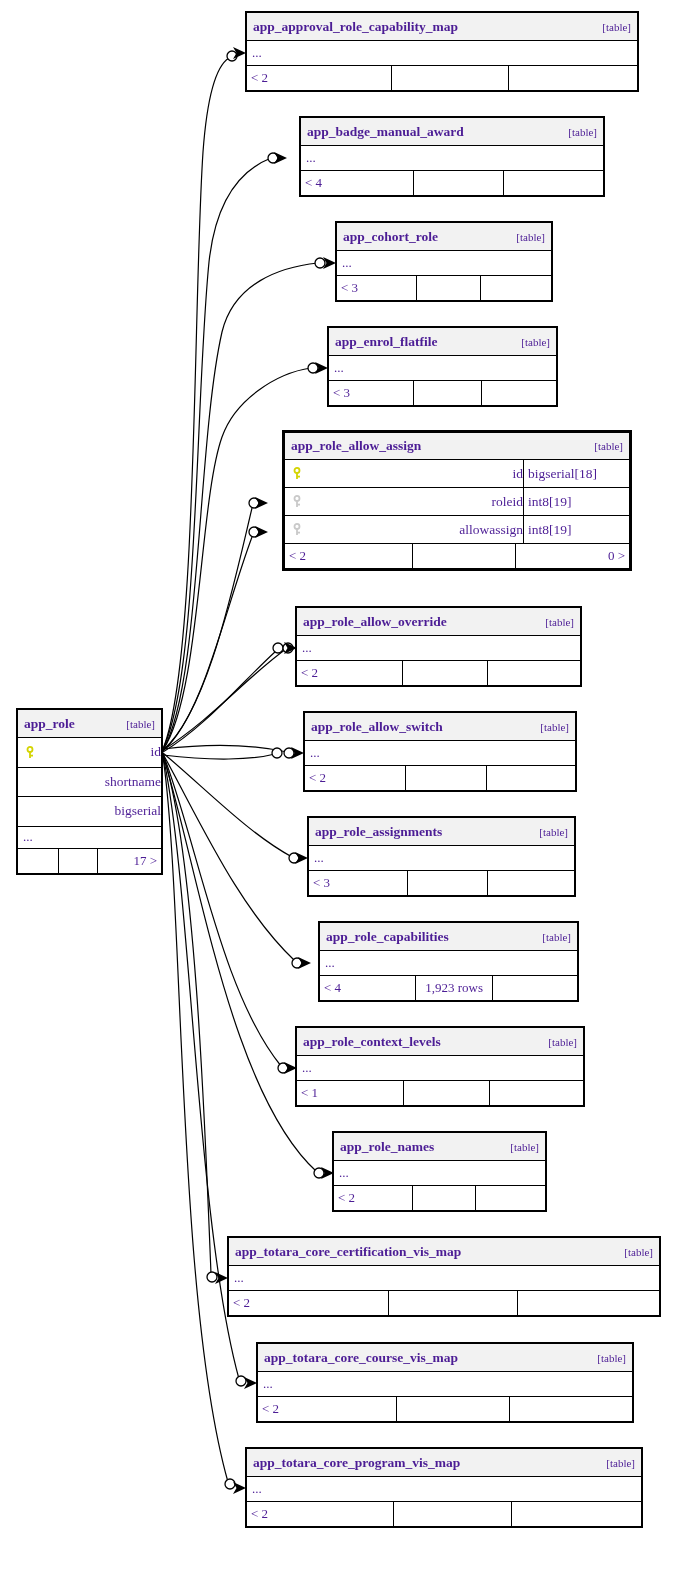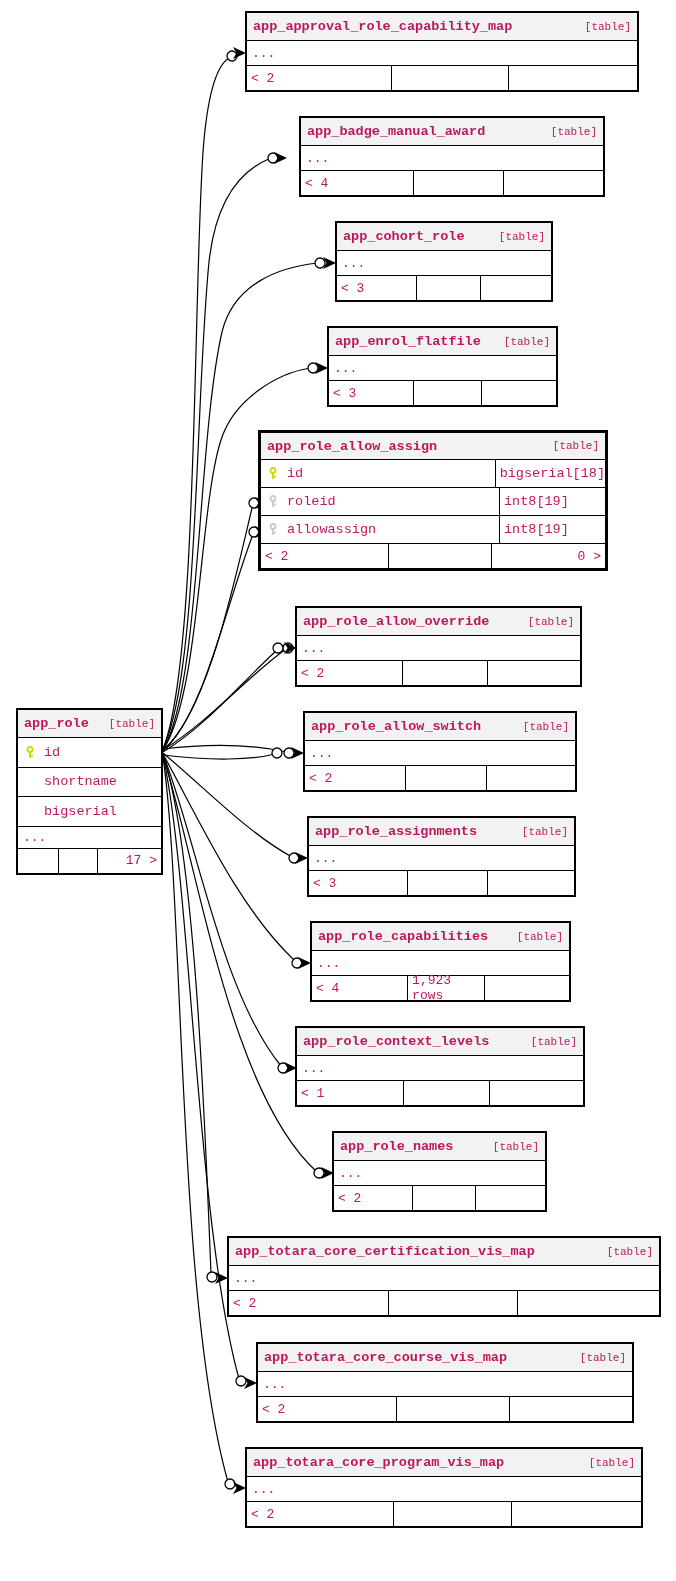--- a/index.html
+++ b/index.html
@@ -1,28 +1,28 @@
 <!DOCTYPE html>
 <html><head>
 <meta charset="utf-8">
 <style>
   html,body{margin:0;padding:0;background:#ffffff;}
   .canvas{position:relative;width:676px;height:1535px;background:#fff;overflow:hidden;
-          font-family:Liberation Mono, monospace;color:#be185d;}
+          font-family:Liberation Serif, serif;color:#4c1d95;}
   svg.edges{position:absolute;left:0;top:0;z-index:1;}
   .tbl{position:absolute;z-index:2;background:#fff;border:2px solid #000;box-sizing:border-box;}
   .tbl.hl{border-width:3.5px;}
   .hd{background:#f2f2f2;display:flex;justify-content:space-between;align-items:center;
       height:27px;padding:0 6px;}
   .hl .hd{height:26px;}
   .nm{font-weight:bold;font-size:13.5px;white-space:nowrap;}
   .tag{font-size:11px;white-space:nowrap;margin-left:10px;}
   .row,.dots,.ft{border-top:1.5px solid #000;}
   .dots{height:24px;display:flex;align-items:center;padding:0 5px;font-size:13px;}
-  .row{height:28.5px;display:flex;align-items:center;padding:0 0 0 6px;font-size:13.5px;}
+  .row{height:28.5px;display:flex;align-items:center;padding:0 0 0 6px;font-size:13.5px;text-align:right;}
   .hl .row{height:27px;padding:0;}
   .ic{width:20px;display:inline-flex;justify-content:flex-start;align-items:center;flex:0 0 20px;}
   .hl .ic{margin-left:6px;}
   .cname{flex:1 1 auto;}
   .ctype{flex:0 0 101px;border-left:1.5px solid #000;align-self:stretch;display:flex;
          align-items:center;padding-left:4px;font-size:13.5px;}
   .ft{height:24px;display:flex;font-size:13px;}
   .fc{display:flex;align-items:center;padding:0 4px;box-sizing:border-box;}
   .fc1{flex:0 0 37%;}
   .fc2{flex:0 0 30%;border-left:1.5px solid #000;justify-content:center;}
@@ -139,21 +139,21 @@
       <span class="tag">[table]</span>
     </div>
     <div class="dots">...</div>
     <div class="ft">
       <span class="fc fc1">&lt; 3</span>
       <span class="fc fc2"></span>
       <span class="fc fc3"></span>
     </div>
   </div>
 
-  <div class="tbl hl" style="left:258px;top:430px;width:350px">
+  <div class="tbl hl" style="left:282px;top:430px;width:350px">
     <div class="hd">
       <span class="nm">app_role_allow_assign</span>
       <span class="tag">[table]</span>
     </div>
     <div class="row">
       <span class="ic">
         <svg width="12" height="13" viewBox="0 0 12 13">
             <circle cx="6" cy="3.4" r="2.5" fill="none" stroke="#d4d400" stroke-width="1.8"></circle>
             <line x1="6" y1="6" x2="6" y2="12" stroke="#d4d400" stroke-width="1.8"></line>
             <line x1="6" y1="9.6" x2="9" y2="9.6" stroke="#d4d400" stroke-width="1.8"></line>
@@ -223,21 +223,21 @@
       <span class="tag">[table]</span>
     </div>
     <div class="dots">...</div>
     <div class="ft">
       <span class="fc fc1">&lt; 3</span>
       <span class="fc fc2"></span>
       <span class="fc fc3"></span>
     </div>
   </div>
 
-  <div class="tbl" style="left:310px;top:921px;width:261px">
+  <div class="tbl" style="left:318px;top:921px;width:261px">
     <div class="hd">
       <span class="nm">app_role_capabilities</span>
       <span class="tag">[table]</span>
     </div>
     <div class="dots">...</div>
     <div class="ft">
       <span class="fc fc1">&lt; 4</span>
       <span class="fc fc2">1,923 rows</span>
       <span class="fc fc3"></span>
     </div>

